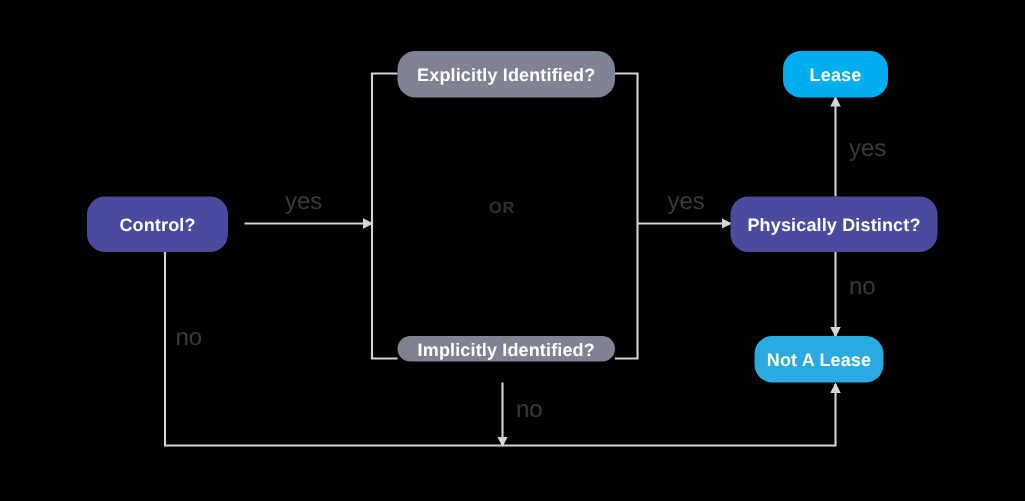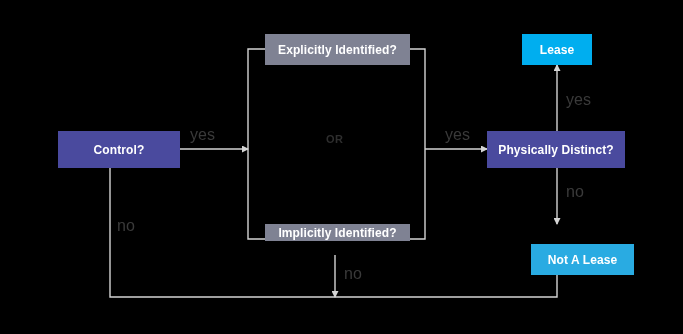--- a/index.html
+++ b/index.html
@@ -20,21 +20,21 @@
     left: 0;
     top: 0;
     width: 683px;
     height: 334px;
   }
   .node {
     position: absolute;
     display: flex;
     align-items: center;
     justify-content: center;
-    border-radius: 0;
+    border-radius: 12px;
     box-sizing: border-box;
     color: #ffffff;
     font-size: 12px;
     font-weight: 600;
     letter-spacing: 0.1px;
     white-space: nowrap;
     text-align: center;
     z-index: 2;
   }
   .node-decision-primary { background: #4A4A9E; }
@@ -106,41 +106,41 @@
     <g>
       <path d="M335,255 L335,297" stroke="#d4d4d4" stroke-width="1.4" fill="none" marker-end="url(#arrowGray)"></path>
     </g>
 
      bottom rail --&gt; Not A Lease --&gt;
     <g>
       <path d="M110,168 L110,297 L557,297 L557,256" stroke="#d4d4d4" stroke-width="1.4" fill="none" marker-end="url(#arrowGray)"></path>
     </g>
   </svg>
 
-  <div class="node node-decision-primary" style="left:58px; top:131px; width:122px; height:37px;">
+  <div class="node node-decision-primary" style="left:58px; top:131px; width:94px; height:37px;">
     <span>Control?</span>
   </div>
 
   <div class="node node-decision-secondary" style="left:265px; top:34px; width:145px; height:31px;">
     <span>Explicitly Identified?</span>
   </div>
 
   <div class="node node-decision-secondary" style="left:265px; top:224px; width:145px; height:17px;">
     <span>Implicitly Identified?</span>
   </div>
 
   <div class="node node-decision-primary" style="left:487px; top:131px; width:138px; height:37px;">
     <span>Physically Distinct?</span>
   </div>
 
   <div class="node node-outcome-lease" style="left:522px; top:34px; width:70px; height:31px;">
     <span>Lease</span>
   </div>
 
-  <div class="node node-outcome-notlease" style="left:531px; top:224px; width:103px; height:31px;margin-top:20px;">
+  <div class="node node-outcome-notlease" style="left:503px; top:224px; width:86px; height:31px;">
     <span>Not A Lease</span>
   </div>
 
   <div class="or-label" style="left:326px; top:133px;">OR</div>
 
   <div class="edge-label" style="left:190px; top:126px;">yes</div>
 
   <div class="edge-label" style="left:117px; top:217px;">no</div>
 
   <div class="edge-label" style="left:445px; top:126px;">yes</div>

